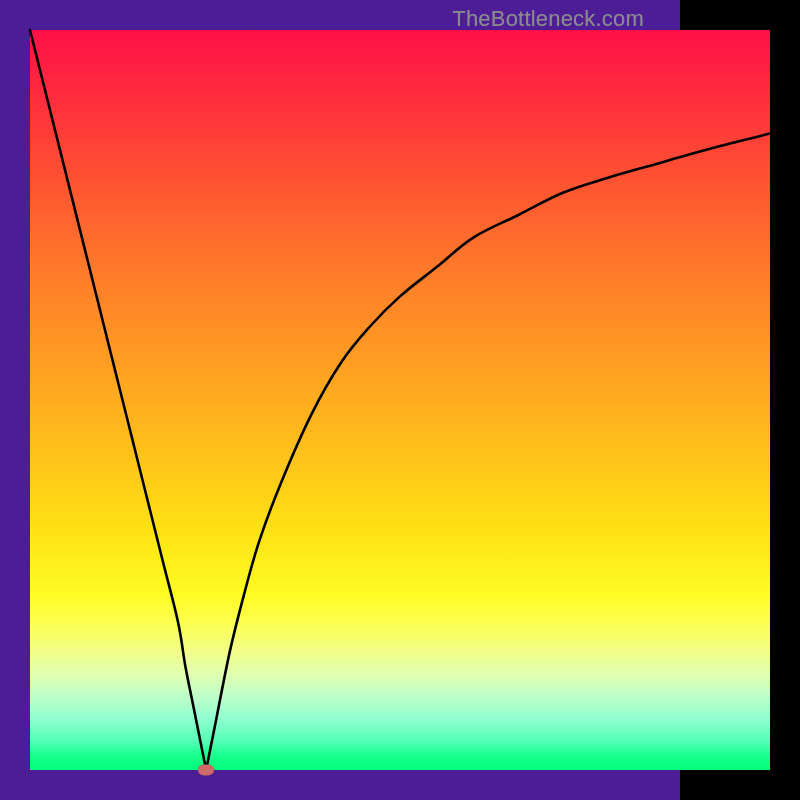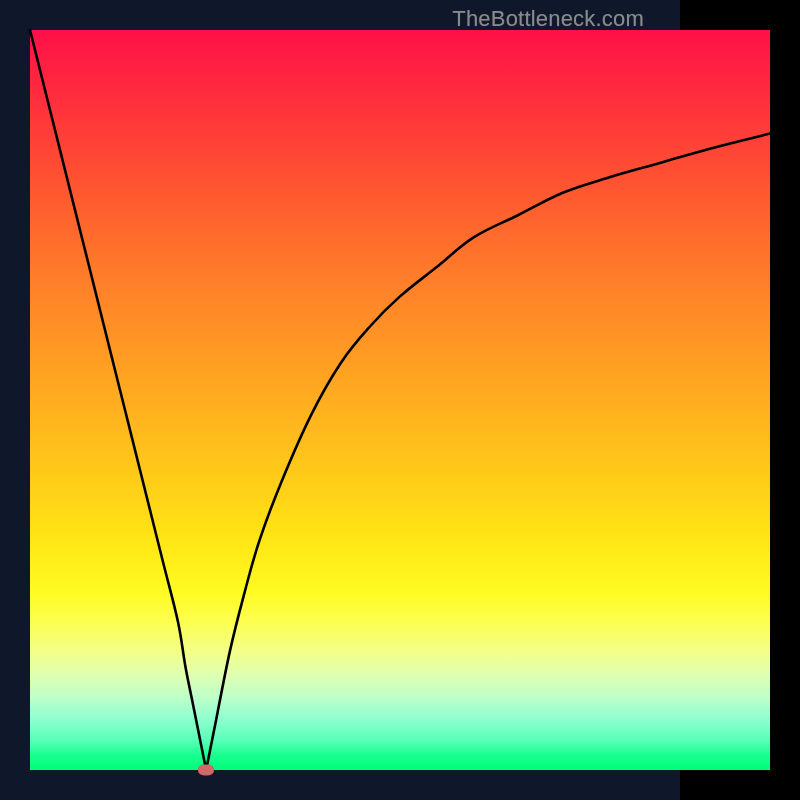--- a/index.html
+++ b/index.html
@@ -8,21 +8,21 @@
     width: 800px;
     height: 800px;
     overflow: hidden;
     background: #000;
     font-family: Arial, Helvetica, sans-serif;
   }
   .frame {
     position: relative;
     width: 680px;
     height: 800px;
-    background: #0f172a;
+    background: #4c1d95;
   }
   .plot-area {
     position: absolute;
     left: 30px;
     top: 30px;
     width: 740px;
     height: 740px;
     background: linear-gradient(to bottom,
       #ff1048 0%,
       #ff2a3e 8%,

